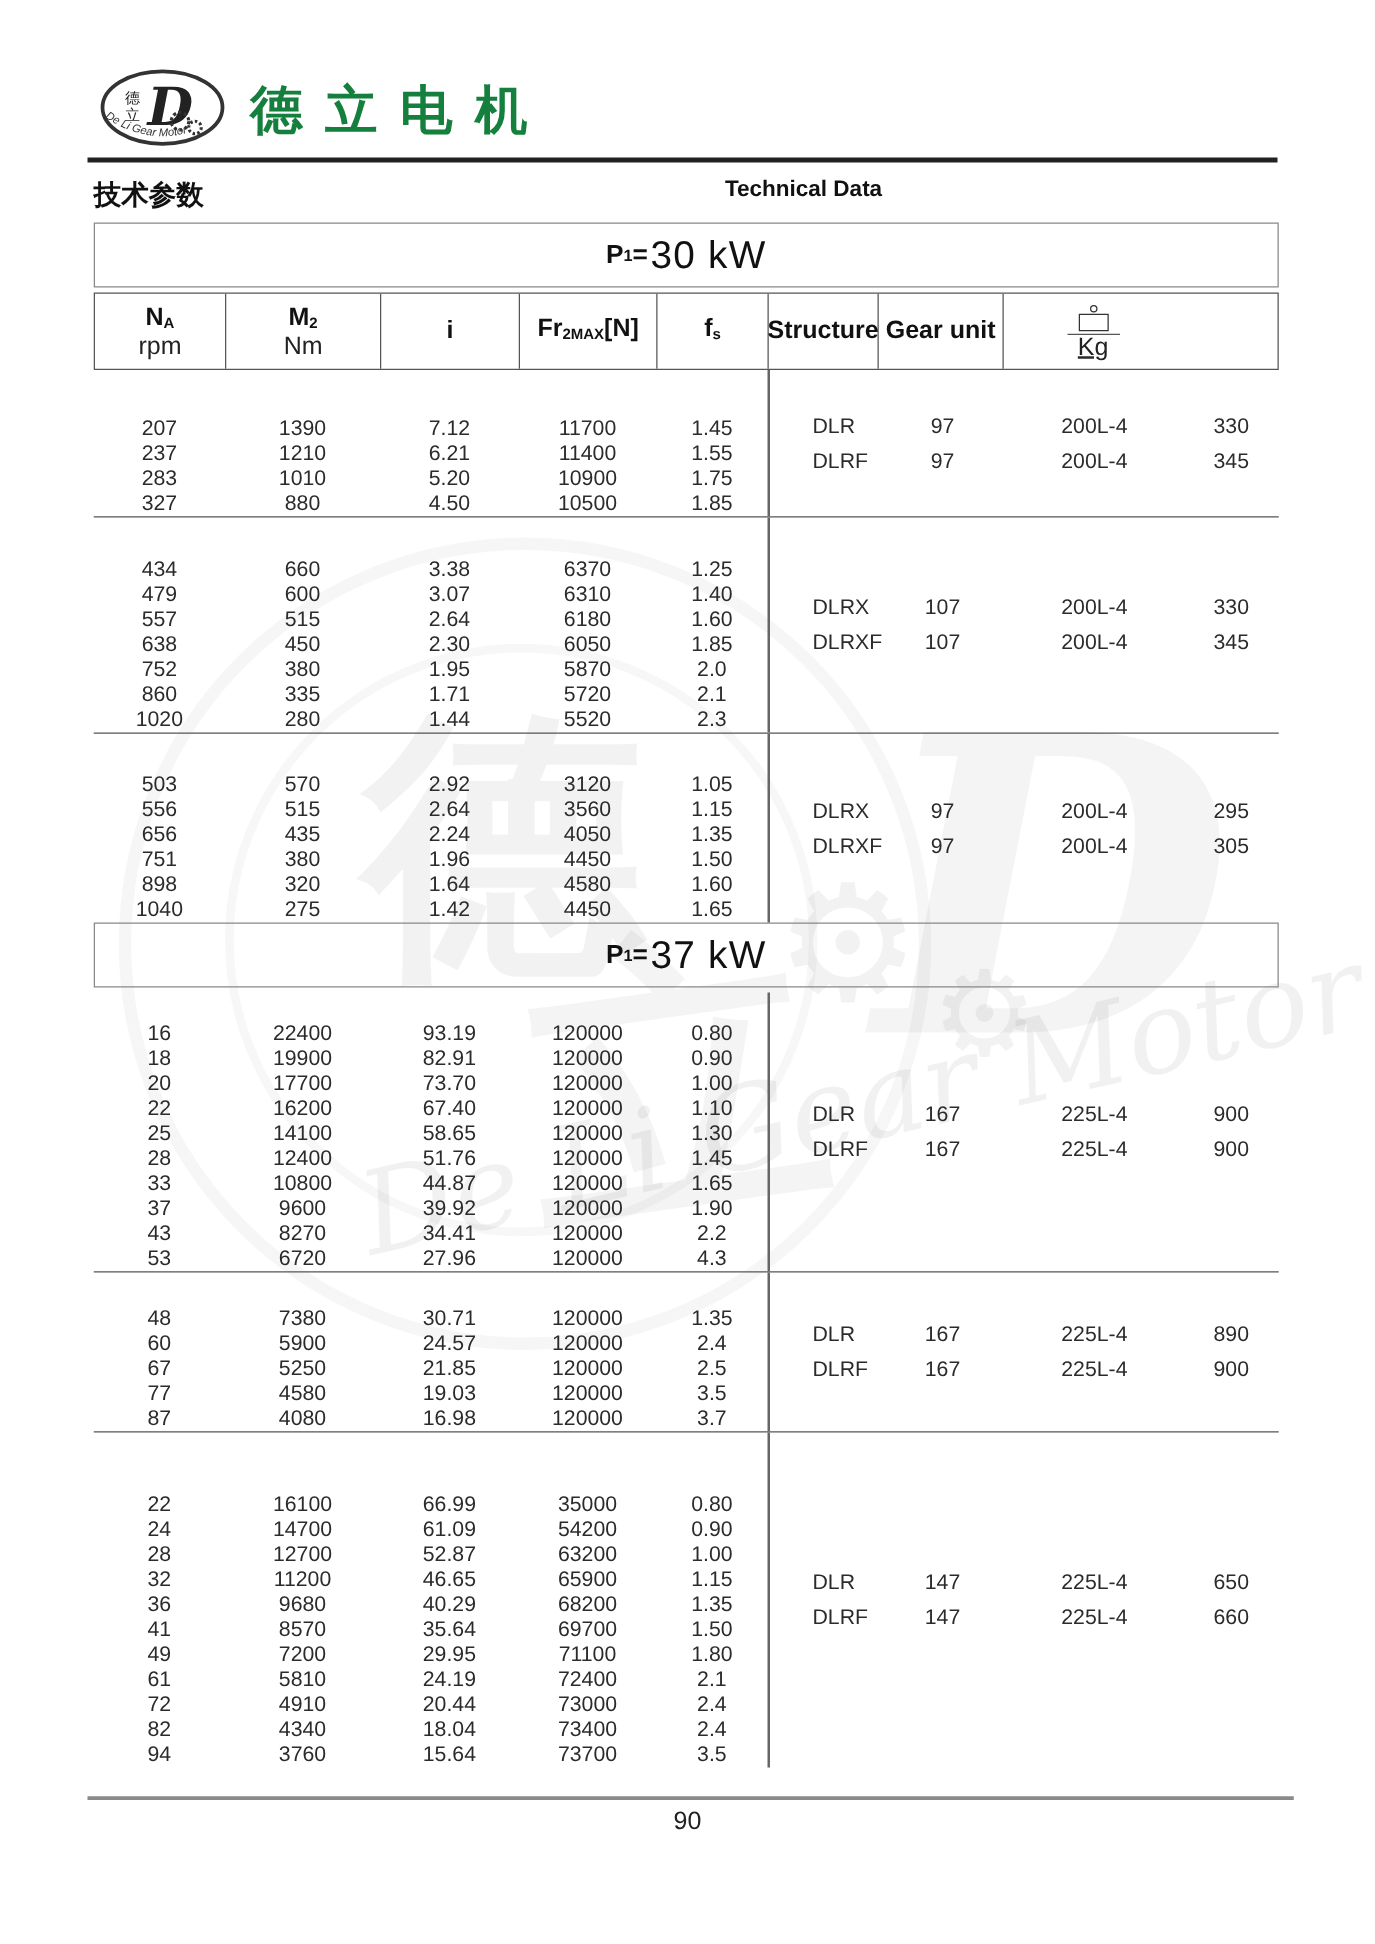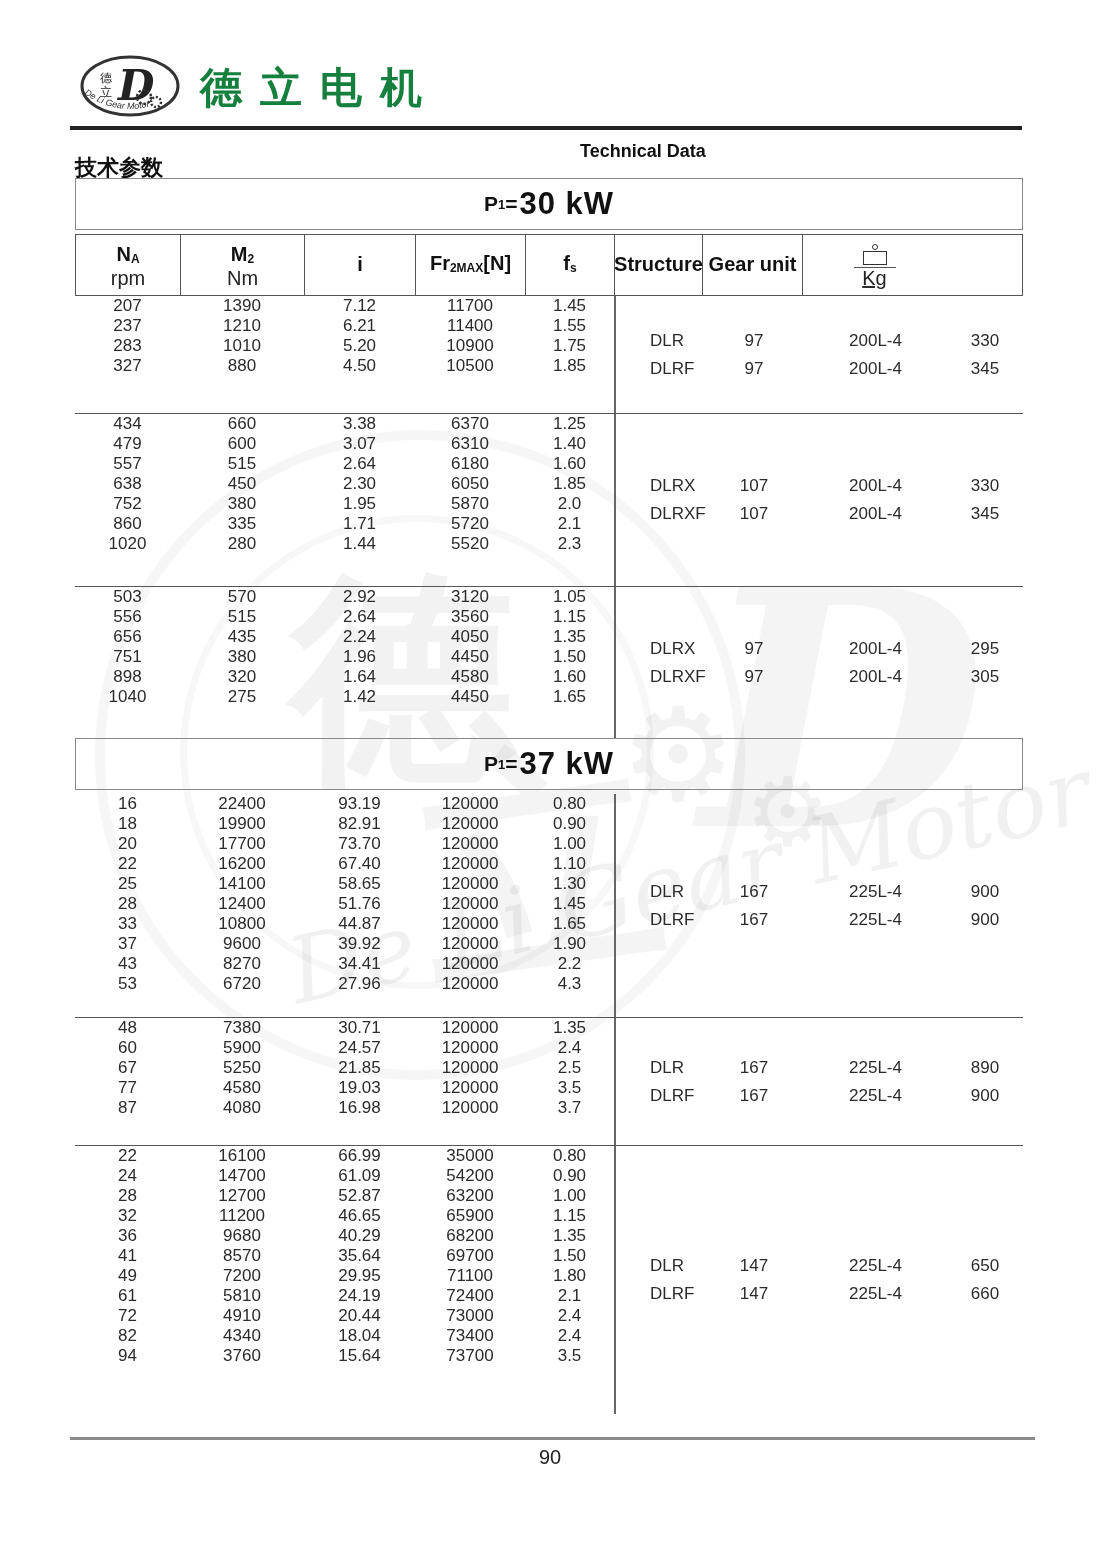--- a/index.html
+++ b/index.html
@@ -25,29 +25,29 @@
   .wm-gear.g2{left:745px;top:765px;font-size:95px;}
   .wm-text{position:absolute;left:290px;top:920px;font-size:92px;white-space:nowrap;
     color:rgba(0,0,0,0.055);font-family:"DejaVu Serif",serif;font-style:italic;
     transform:rotate(-13deg);transform-origin:left center;}
   
   .page-header{position:absolute;left:0;top:0;width:1100px;z-index:1;}
   .brand-logo{position:absolute;left:76px;top:52px;}
   .brand-name{position:absolute;left:200px;top:60px;font-size:42px;font-weight:bold;
     letter-spacing:18px;font-family:"DejaVu Serif",serif;color:#15803d;}
   .header-rule{position:absolute;left:70px;top:126px;width:952px;height:3.5px;background:#222;}
-  .section-cn{position:absolute;left:75px;top:141px;font-size:22px;font-weight:bold;color:#111;margin-top:12px;}
+  .section-cn{position:absolute;left:75px;top:141px;font-size:22px;font-weight:bold;color:#111;}
   .section-en{position:absolute;left:580px;top:141px;font-size:18px;font-weight:bold;color:#111;}
   
   .table-area{position:absolute;left:75px;top:178px;width:948px;z-index:1;}
   .title-box{box-sizing:border-box;width:948px;height:52px;border:1.6px solid #888;
     display:flex;align-items:center;justify-content:center;background:transparent;margin-bottom:4px;}
   .tp,.teq{font-size:21px;font-weight:bold;color:#111;}
   .tsub{font-size:13px;font-weight:bold;color:#111;vertical-align:-4px;}
-  .tval{font-size:31px;font-weight:700;color:#111;letter-spacing:1px;margin-left:2px;}
+  .tval{font-size:31px;font-weight:400;color:#111;letter-spacing:1px;margin-left:2px;}
   .thead{box-sizing:border-box;display:grid;width:948px;
     grid-template-columns:105px 124px 111px 110px 89px 88px 100px 143px 72px;
     border:1.6px solid #555;}
   .th{box-sizing:border-box;border-right:1.6px solid #555;height:60px;
     display:flex;flex-direction:column;align-items:center;justify-content:center;}
   .th:last-child{border-right:none;text-decoration:underline;}
   .th-l1{display:block;text-align:right;line-height:20px;}
   .th-main{font-size:20px;font-weight:bold;color:#111;}
   .th-sub{font-size:12px;font-weight:bold;color:#111;vertical-align:-2px;}
   .th-after{font-size:20px;font-weight:bold;color:#111;}
@@ -56,21 +56,21 @@
   .wring{position:absolute;top:0;left:50%;transform:translateX(-50%);width:6px;height:6px;
     border:1.5px solid #333;border-radius:50%;box-sizing:border-box;}
   .wbody{position:absolute;bottom:0;left:1px;right:1px;height:14px;border:1.6px solid #333;box-sizing:border-box;}
   .kg-line{display:block;width:42px;height:1px;background:#555;margin:1px 0 1px 0;}
   
   .block{position:relative;width:948px;box-sizing:border-box;}
   .block.bb{border-bottom:1.6px solid #555;}
   .s0b0{height:118px;} .s0b1{height:173px;} .s0b2{height:151px;}
   .s1b0{height:224px;} .s1b1{height:128px;} .s1b2{height:268px;}
   .left-rows{position:absolute;left:0;top:0;bottom:0;width:539px;
-    display:flex;flex-direction:column;justify-content:flex-start;}
+    display:flex;flex-direction:column;justify-content:flex-end;}
   .vdiv{position:absolute;left:539px;top:0;bottom:0;width:1.5px;background:#666;}
   .right-structs{position:absolute;left:541px;right:0;top:0;bottom:0;
     display:flex;flex-direction:column;justify-content:center;gap:8px;}
   .data-row{display:grid;grid-template-columns:105px 124px 111px 110px 89px;}
   .data-row span{text-align:center;font-size:17px;color:#2b2b2b;}
   .struct-row{display:grid;grid-template-columns:88px 100px 143px 76px;}
   .struct-row span{font-size:17px;color:#2b2b2b;text-align:center;}
   .struct-row .sc0{text-align:left;padding-left:34px;}
   
   .footer-rule{position:absolute;left:70px;top:1437px;width:965px;height:2.5px;background:#8a8a8a;z-index:1;}

